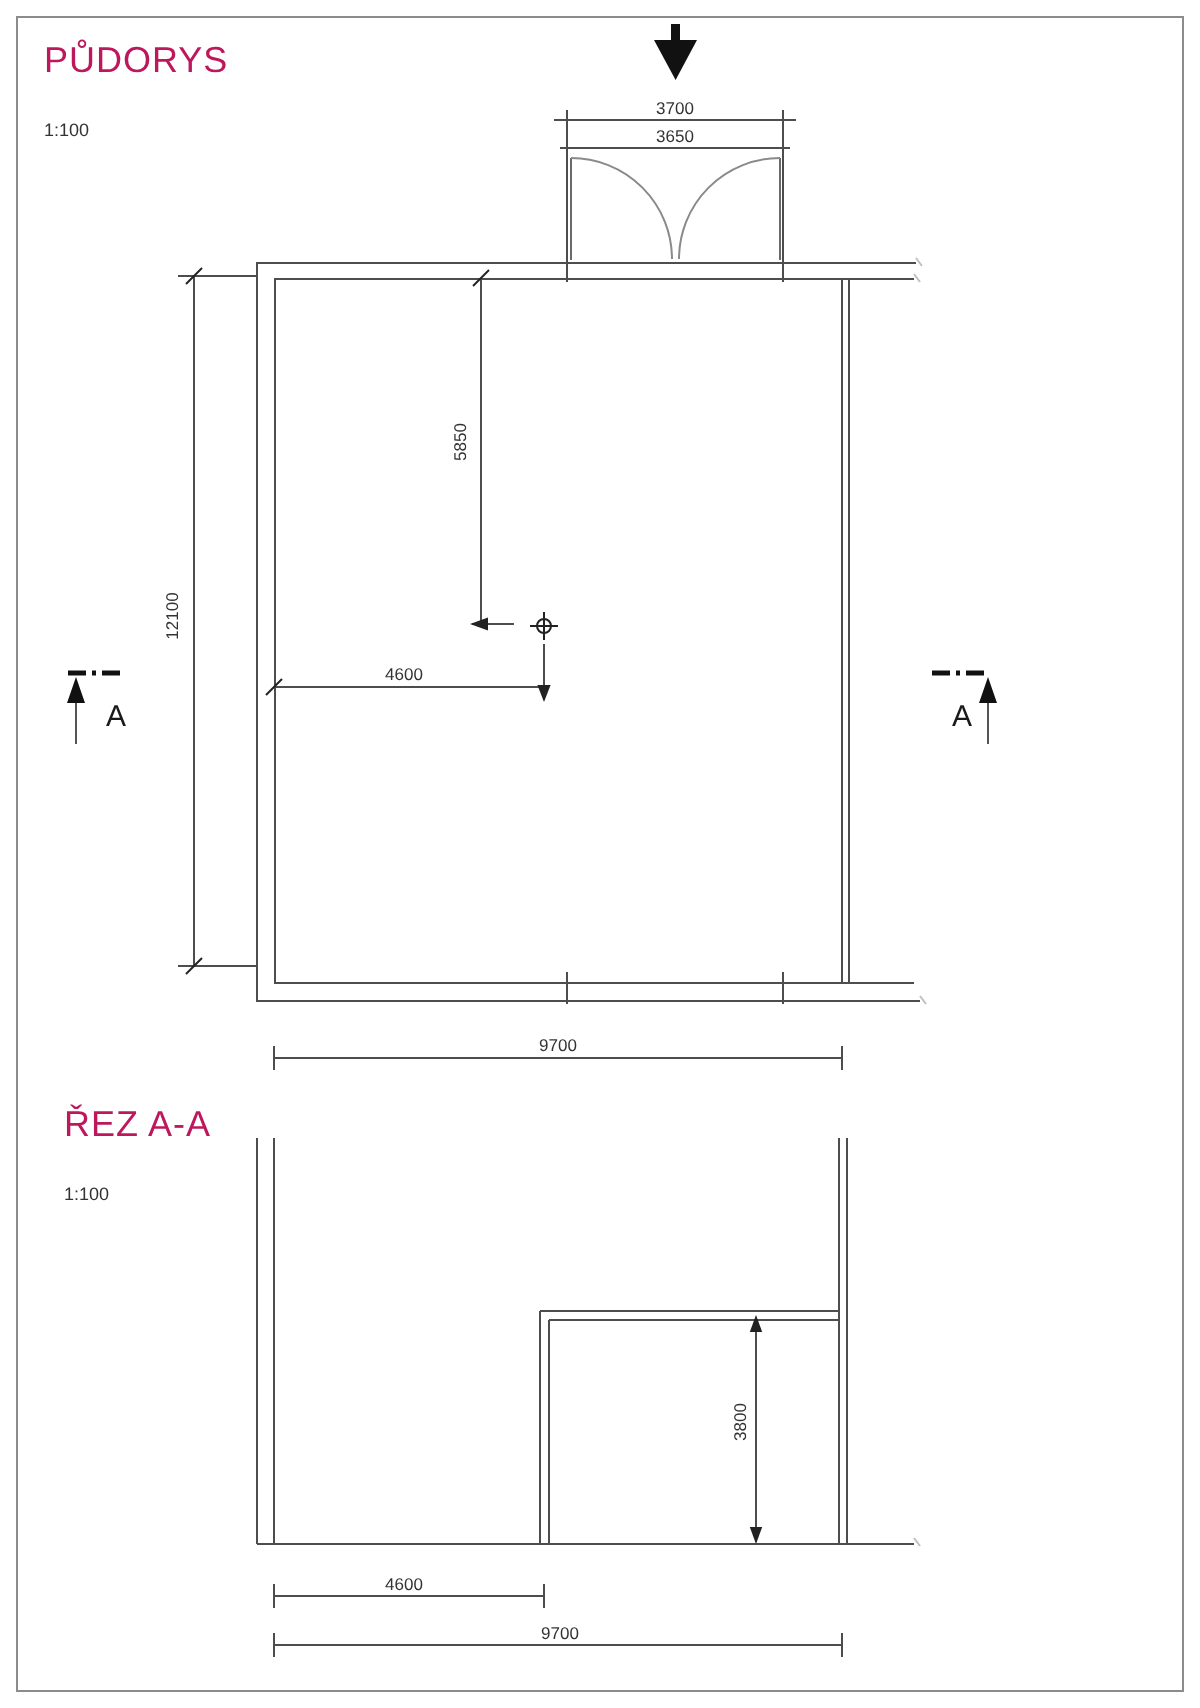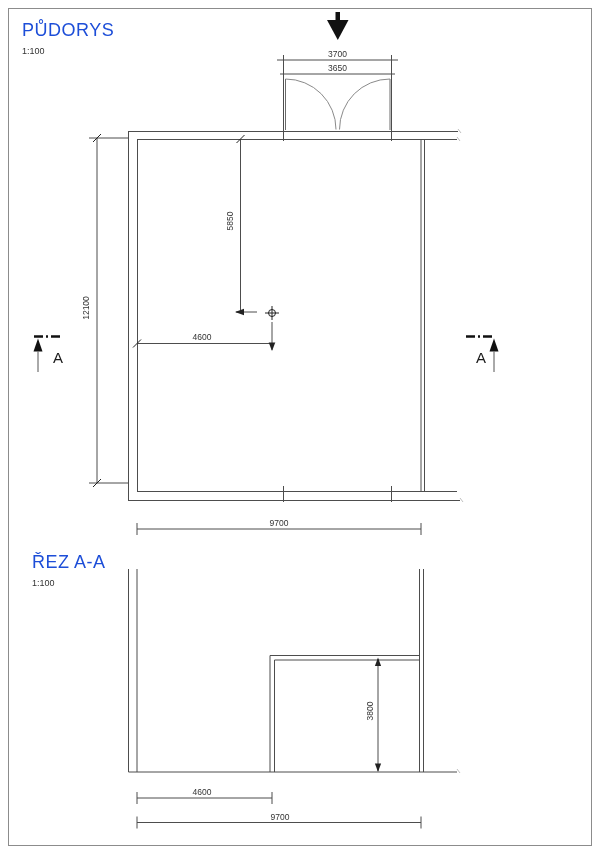--- a/index.html
+++ b/index.html
@@ -13,28 +13,28 @@
   .sheet-border{
     position:absolute;
     left:8px;top:8px;right:8px;bottom:8px;
     border:1.5px solid #8c8c8c;
     pointer-events:none;
   }
   .title-block{position:absolute;color:#1a1a1a;}
   .title-block .main{
     font-size:18px;
     letter-spacing:0.5px;
-    color:#1d4ed8;
+    color:#be185d;
     line-height:1;
     white-space:nowrap;
   }
   .title-block .scale{
     font-size:9px;
     color:#333;
-    margin-top:8px;
+    margin-top:22px;
     line-height:1;
   }
   #plan-title{left:22px;top:21px;}
   #section-title{left:32px;top:553px;}
   svg.drawing{position:absolute;left:0;top:0;}
   svg text{
     font-family:"Liberation Sans", sans-serif;
     font-size:8.5px;
     fill:#333;
   }

